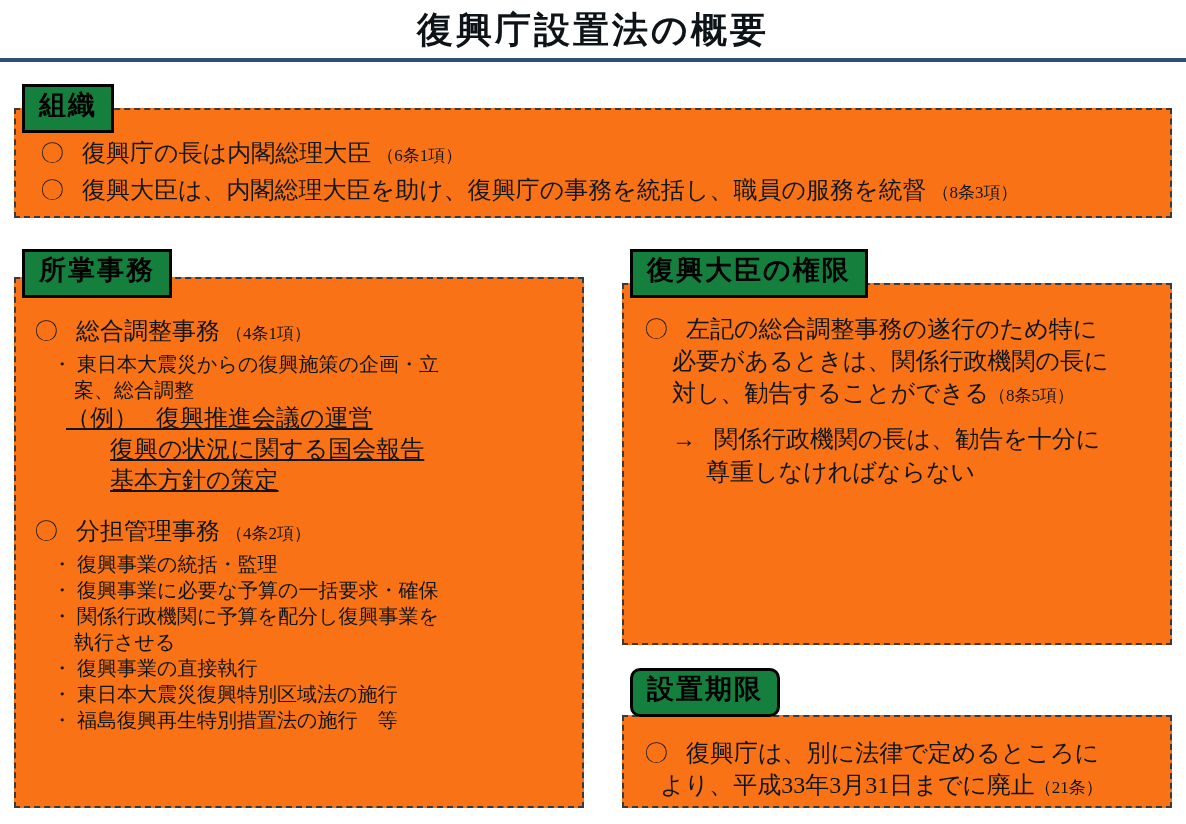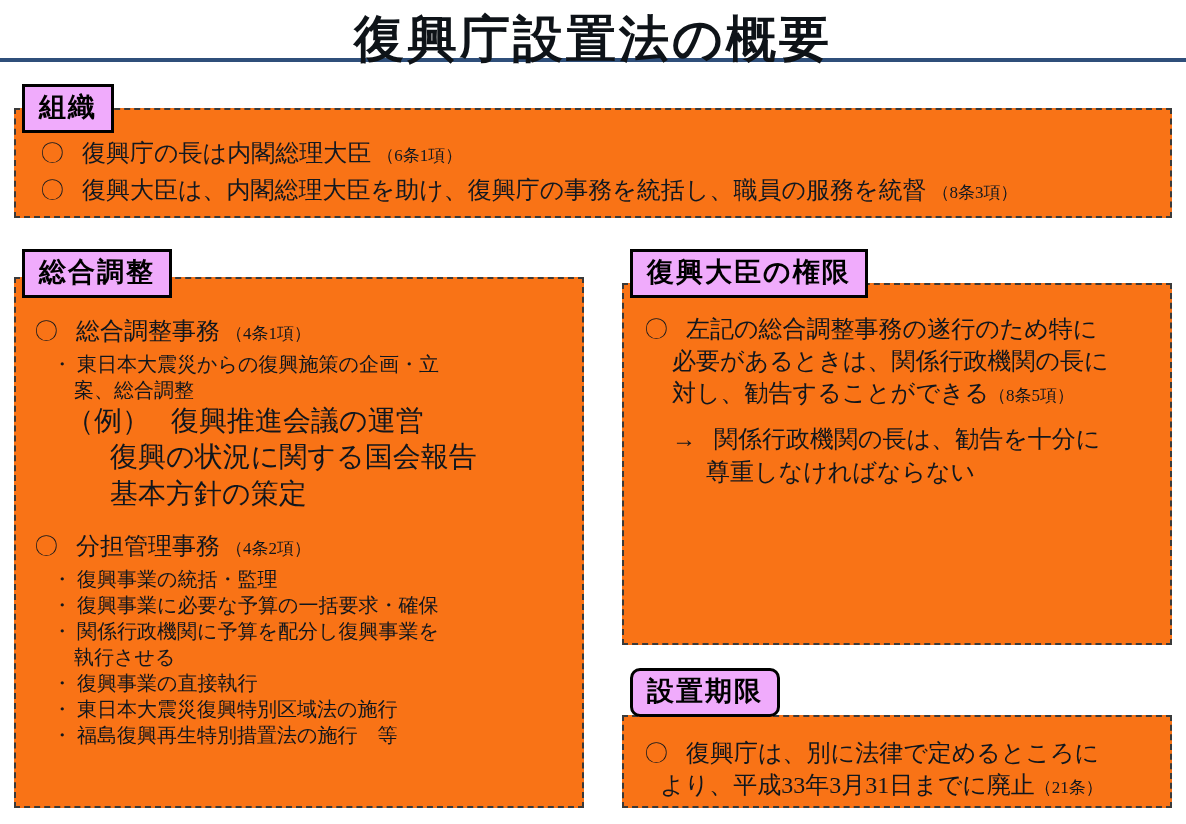--- a/index.html
+++ b/index.html
@@ -25,42 +25,42 @@
     height: 62px;
     border-bottom: 4px solid #2f4f7a;
     box-sizing: border-box;
   }
   #title-text {
     position: absolute;
     left: 0;
     top: 6px;
     width: 1186px;
     text-align: center;
-    font-size: 50px;
+    font-size: 36px;
     font-weight: bold;
     letter-spacing: 3px;
     font-family: "Liberation Sans", "DejaVu Sans", sans-serif;
     color: #0e1318;
   }
 
   
   .panel {
     position: absolute;
     border: 2px dashed #3a3a3a;
     box-sizing: border-box;
     background: #f97316;
   }
 
   
   .badge {
     position: absolute;
     border: 3px solid #000000;
-    background: #f0abfc;
+    background: #15803d;
     box-sizing: border-box;
-    font-family: Liberation Sans, sans-serif;
+    font-family: Liberation Mono, monospace;
     font-weight: bold;
     font-size: 27px;
     line-height: 1;
     padding: 7px 14px 9px 14px;
     letter-spacing: 2px;
     color: #000000;
     z-index: 5;
     white-space: nowrap;
   }
 
@@ -109,23 +109,24 @@
   .group { margin-bottom: 4px; }
   .grp-head { font-size: 24px; margin-bottom: 4px; }
   .bullet {
     font-size: 20px;
     line-height: 1.30;
     margin-left: 18px;
     text-indent: -0px;
   }
   .bullet .cont { display: block; margin-left: 22px; }
   .eg {
-    font-size: 28px;
+    font-size: 24px;
     line-height: 1.30;
     margin-left: 32px;
+    text-decoration: underline;
   }
   .eg .sub { display: block; margin-left: 44px; }
 
   
   #panel-authority {
     left: 622px;
     top: 283px;
     width: 550px;
     height: 362px;
   }
@@ -184,21 +185,21 @@
     </div>
     <div class="line">
       <span>〇</span>
       <span>&nbsp;</span>
       <span>復興大臣は、内閣総理大臣を助け、復興庁の事務を統括し、職員の服務を統督</span>
       <span class="small">（8条3項）</span>
     </div>
   </div>
 </div>
 
-<div class="badge" id="badge-duties">総合調整</div>
+<div class="badge" id="badge-duties">所掌事務</div>
 <div class="panel" id="panel-duties">
   <div id="duties-body">
 
     <div class="group">
       <div class="grp-head">
         <span>〇</span>
         <span>&nbsp;</span>
         <span>総合調整事務</span>
         <span class="small">（4条1項）</span>
       </div>

